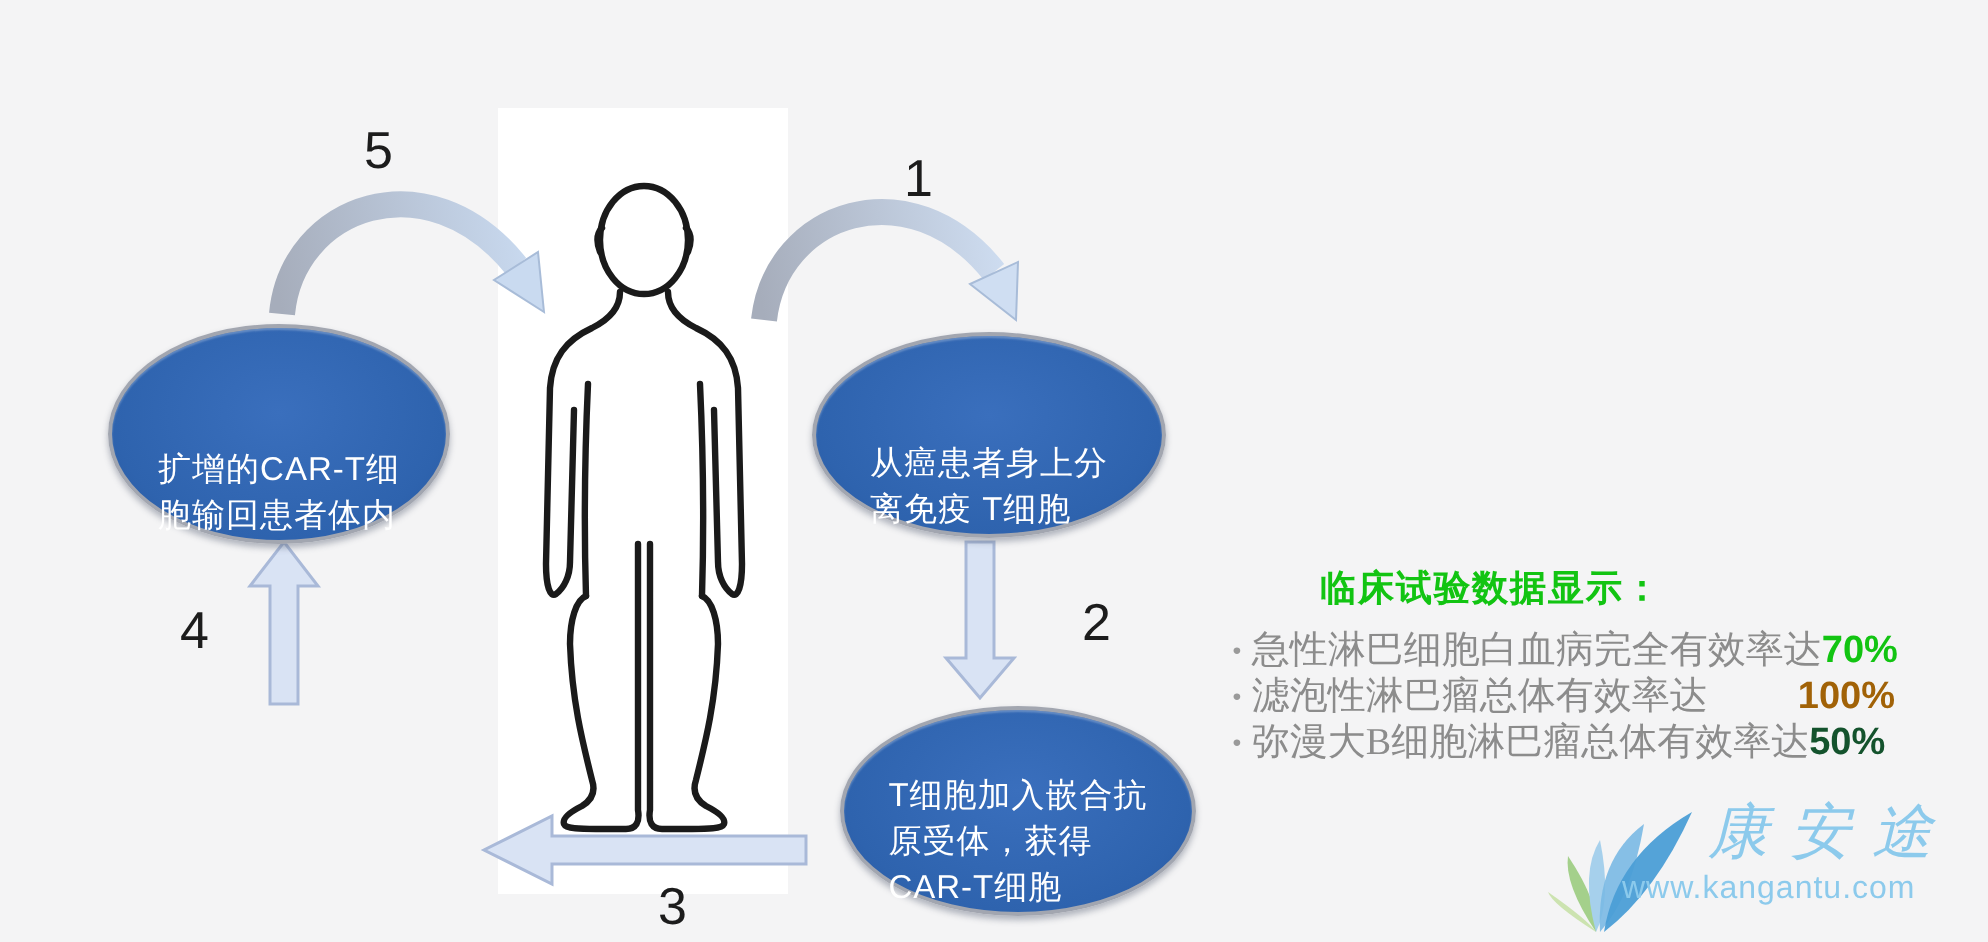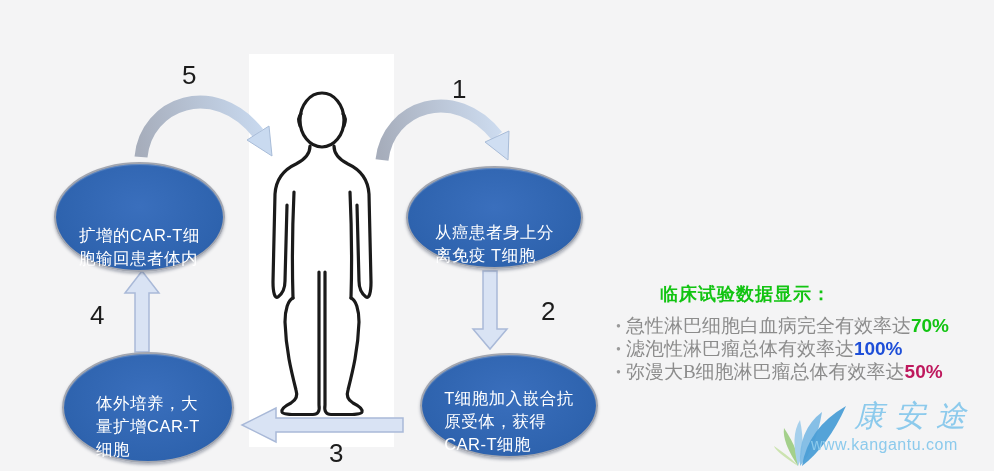--- a/index.html
+++ b/index.html
@@ -115,45 +115,38 @@
       <div>扩增的CAR-T细</div>
       <div>胞输回患者体内</div>
     </div>
   </div>
   <div class="abs ellipse el-tr">
     <div class="lines">
       <div>从癌患者身上分</div>
       <div>离免疫 T细胞</div>
     </div>
   </div>
-  <div class="abs ellipse el-bl">
-    <div class="lines">
-      <div>体外培养，大</div>
-      <div>量扩增CAR-T</div>
-      <div>细胞</div>
-    </div>
-  </div>
   <div class="abs ellipse el-br">
     <div class="lines">
       <div>T细胞加入嵌合抗</div>
       <div>原受体，获得</div>
       <div>CAR-T细胞</div>
     </div>
   </div>
 
 
   <div class="abs clinical-heading" style="color:#12c412;">临床试验数据显示：</div>
   <div class="abs bullets">
     <div class="bullet-row">
       <span class="bullet-dot">•</span><span>急性淋巴细胞白血病完全有效率达</span><span class="pct" style="color:#12c412;">70%</span>
     </div>
     <div class="bullet-row">
-      <span class="bullet-dot">•</span><span>滤泡性淋巴瘤总体有效率达</span><span class="pct" style="color:#1d4ed8;">100%</span>
+      <span class="bullet-dot">•</span><span>滤泡性淋巴瘤总体有效率达</span><span class="pct" style="color:#a16207;margin-left:45px;">100%</span>
     </div>
     <div class="bullet-row">
-      <span class="bullet-dot">•</span><span>弥漫大B细胞淋巴瘤总体有效率达</span><span class="pct" style="color:#be185d;">50%</span>
+      <span class="bullet-dot">•</span><span>弥漫大B细胞淋巴瘤总体有效率达</span><span class="pct" style="color:#14532d;">50%</span>
     </div>
   </div>
 
   <div class="abs logo-name" style="color:#8ccaec;">康安途</div>
   <div class="abs logo-url" style="color:#8ccaec;">www.kangantu.com</div>
 
 </div>
 
 </body></html>

